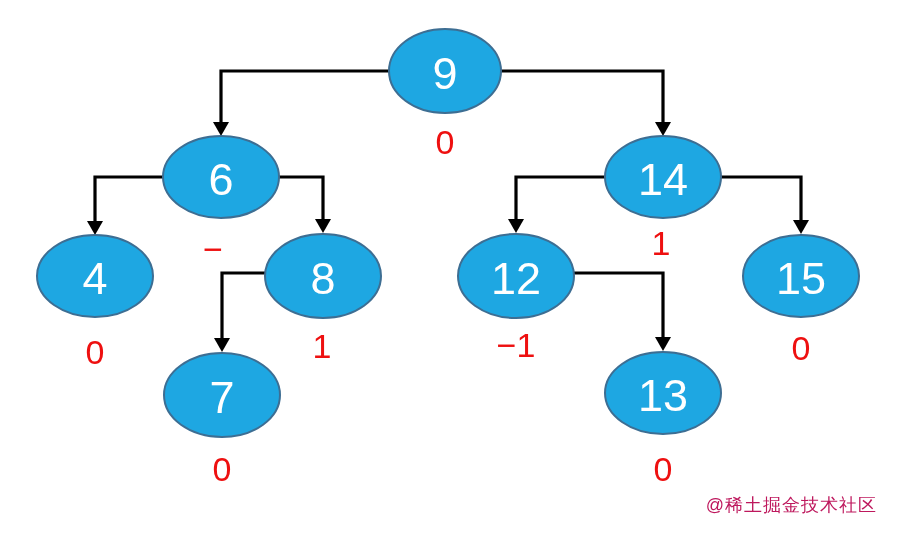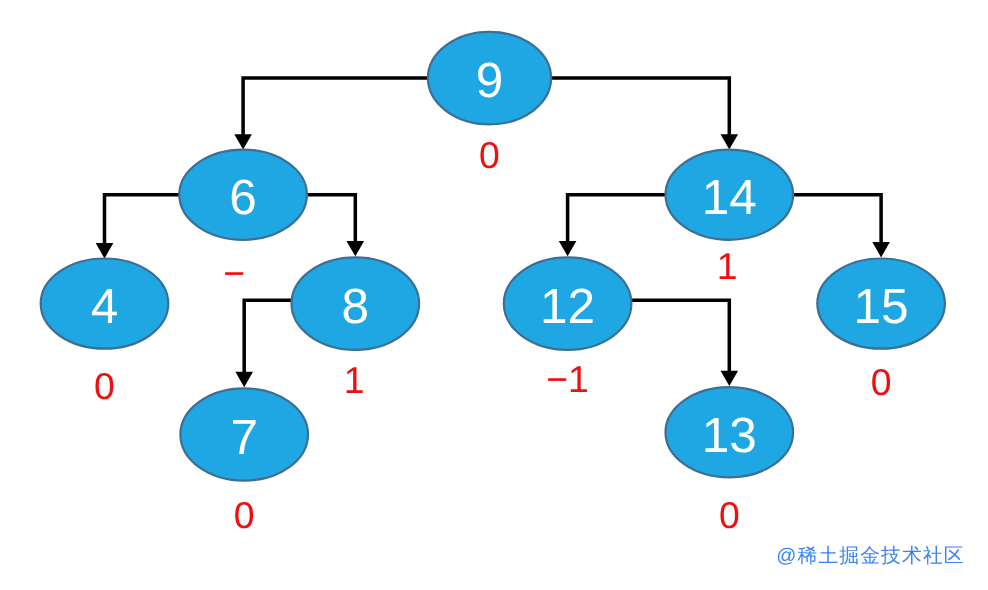--- a/index.html
+++ b/index.html
@@ -25,21 +25,21 @@
   }
   #tree-svg text {
     font-family: "Liberation Sans", "DejaVu Sans", sans-serif;
   }
   .watermark {
     position: absolute;
     right: 21px;
     bottom: 19px;
     font-size: 18px;
     letter-spacing: 1px;
-    color: #3b82f6;
+    color: #be185d;
     user-select: none;
   }
 </style>
 </head>
 <body>
 
 <div class="stage">
   <svg id="tree-svg" viewBox="0 0 898 536">
       <g>
         <polyline points="389,71 221,71 221,125" fill="none" stroke="#000000" stroke-width="3.2"></polyline>

